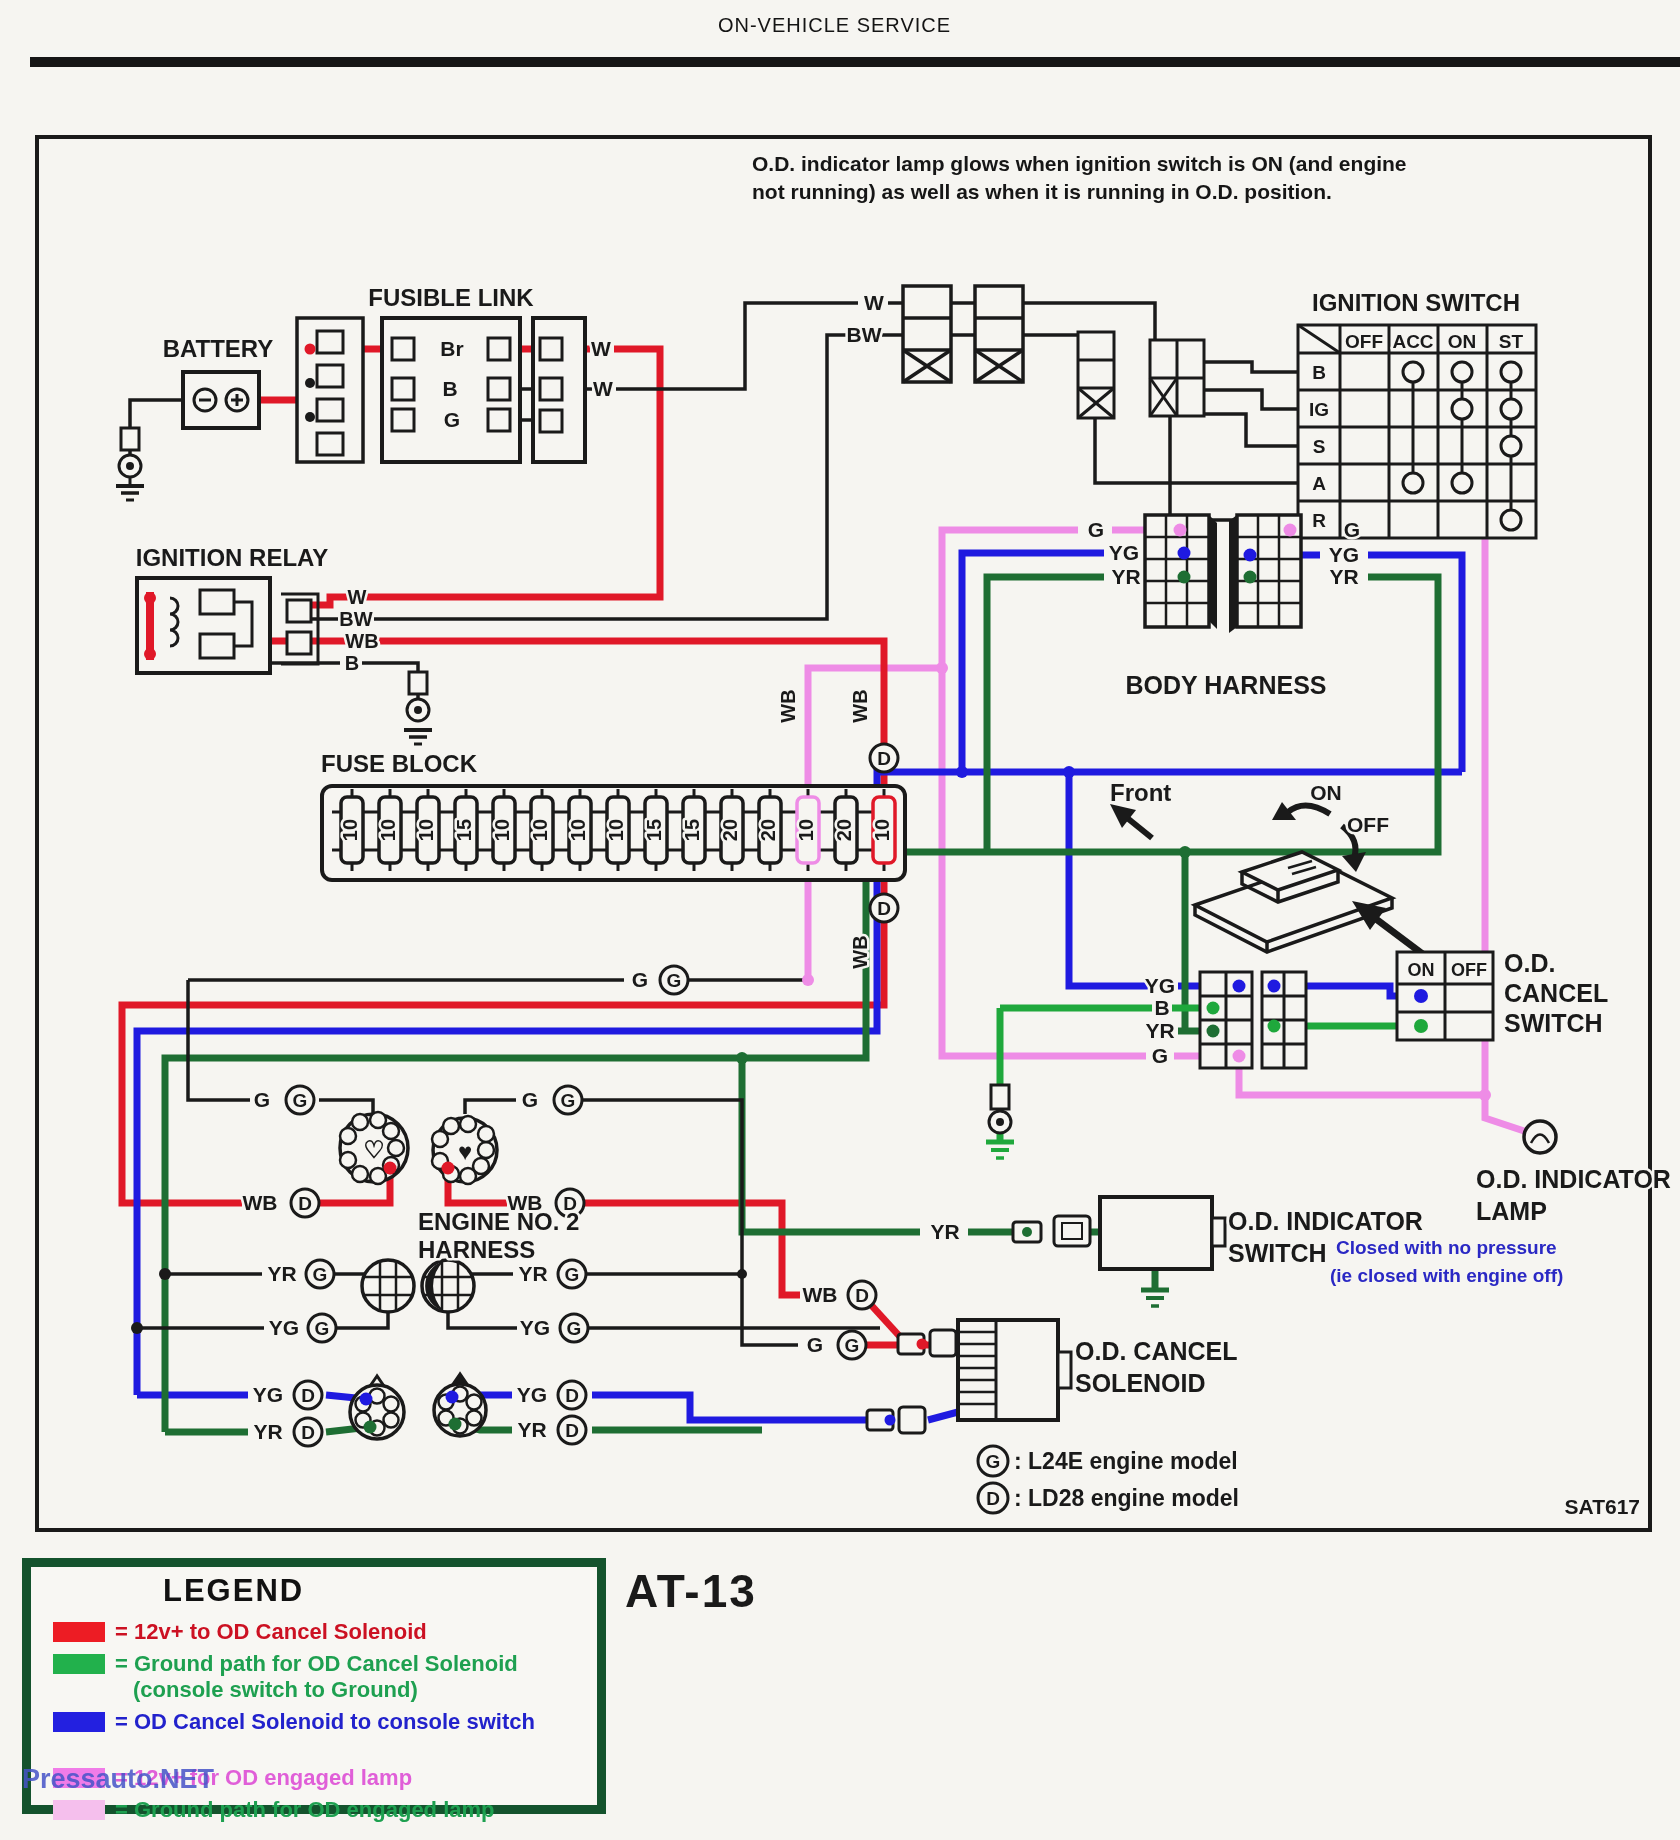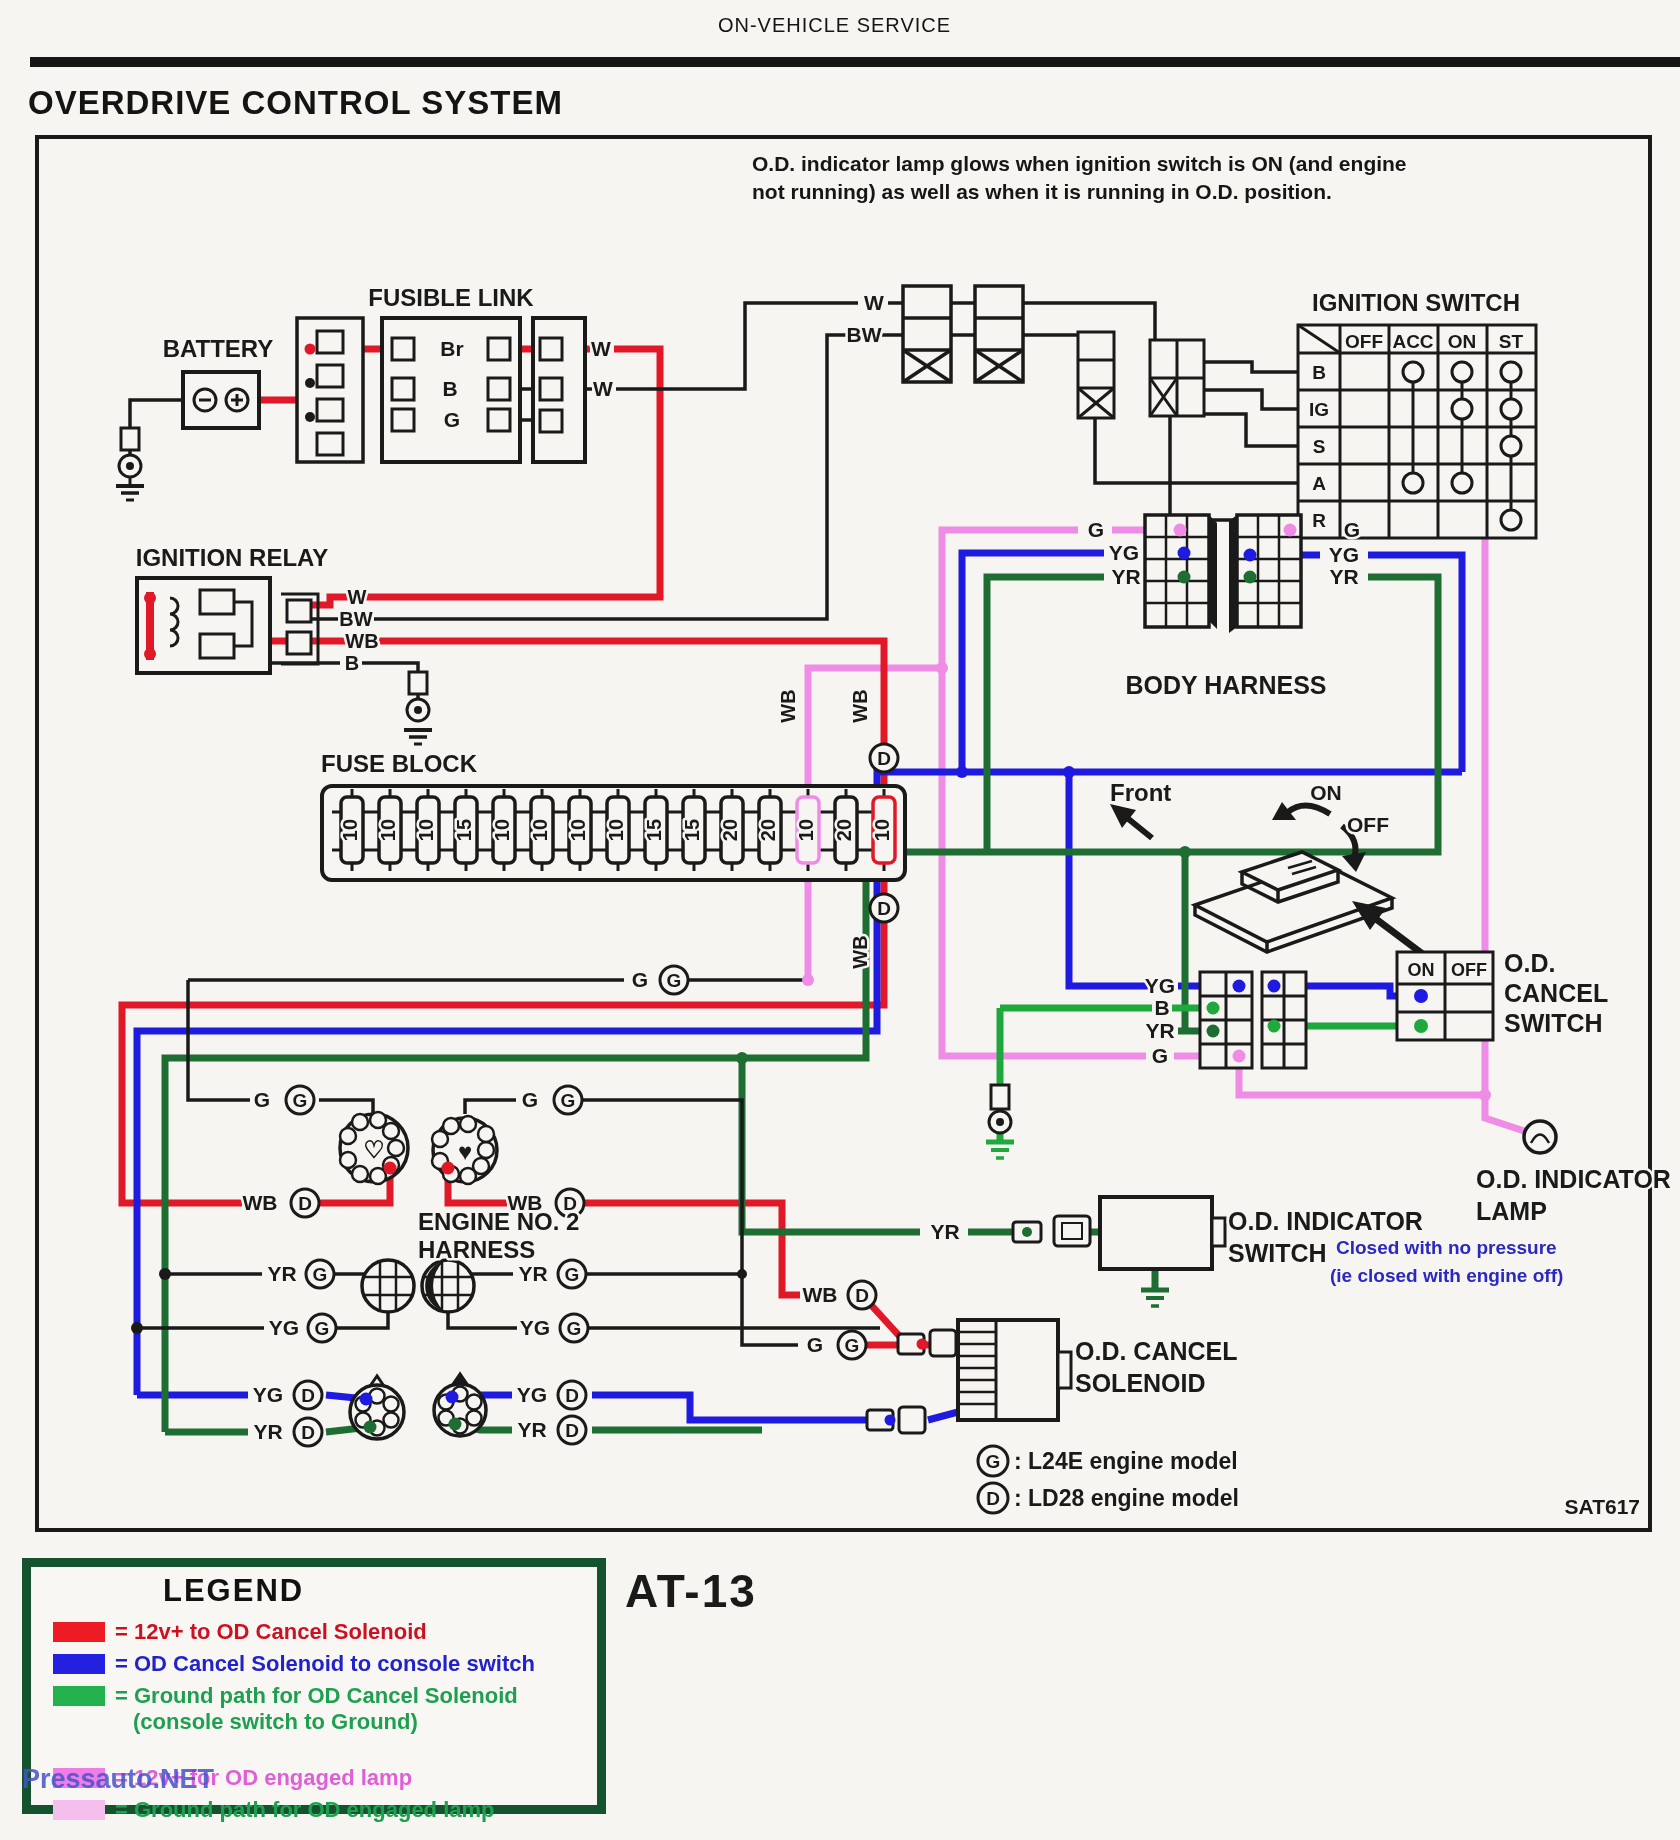--- a/index.html
+++ b/index.html
@@ -26,21 +26,20 @@
   svg text{font-family:"Liberation Sans",sans-serif;font-weight:bold;paint-order:stroke;
            stroke:#f6f5f1;stroke-width:5px;stroke-linejoin:round;}
 </style>
 </head>
 <body>
 
 <div class="page">
 
   <div class="svc-hdr">ON-VEHICLE SERVICE</div>
   <div class="hdr-bar"></div>
-  <div class="sys-title">OVERDRIVE CONTROL SYSTEM</div>
   <div class="note">
     <div>O.D. indicator lamp glows when ignition switch is ON (and engine</div>
     <div>not running) as well as when it is running in O.D. position.</div>
   </div>
 
   <svg id="diagram" width="1680" height="1840" viewBox="0 0 1680 1840" style="position:absolute;left:0;top:0">
 
     <rect x="37" y="137" width="1613" height="1393" fill="none" stroke="#1a1a1a" stroke-width="4"></rect>
 
     <g stroke="#ee8ce6" stroke-width="7" fill="none">
@@ -671,30 +670,30 @@
   <div class="legend">
     <div class="legend-title">LEGEND</div>
     <div class="legend-items" id="legend-items">
         <div class="legend-row">
           <span class="legend-swatch" style="background: rgb(237, 28, 36);"></span>
           <span class="legend-text" style="color: rgb(204, 17, 34);">
             <div>= 12v+ to OD Cancel Solenoid</div>
           </span>
         </div>
         <div class="legend-row">
-          <span class="legend-swatch" style="background: rgb(35, 32, 224);"></span>
-          <span class="legend-text" style="color: rgb(34, 34, 204);">
-            <div>= OD Cancel Solenoid to console switch</div>
-          </span>
-        </div>
-        <div class="legend-row">
           <span class="legend-swatch" style="background: rgb(34, 177, 76);"></span>
           <span class="legend-text" style="color: rgb(30, 160, 80);">
             <div>= Ground path for OD Cancel Solenoid</div>
             <div style="padding-left: 18px;">(console switch to Ground)</div>
+          </span>
+        </div>
+        <div class="legend-row">
+          <span class="legend-swatch" style="background: rgb(35, 32, 224);"></span>
+          <span class="legend-text" style="color: rgb(34, 34, 204);">
+            <div>= OD Cancel Solenoid to console switch</div>
           </span>
         </div>
         <div class="legend-gap"></div>
         <div class="legend-row">
           <span class="legend-swatch" style="background: rgb(240, 124, 232);"></span>
           <span class="legend-text" style="color: rgb(224, 95, 216);">
             <div>= 12v+ for OD engaged lamp</div>
           </span>
         </div>
         <div class="legend-row">

